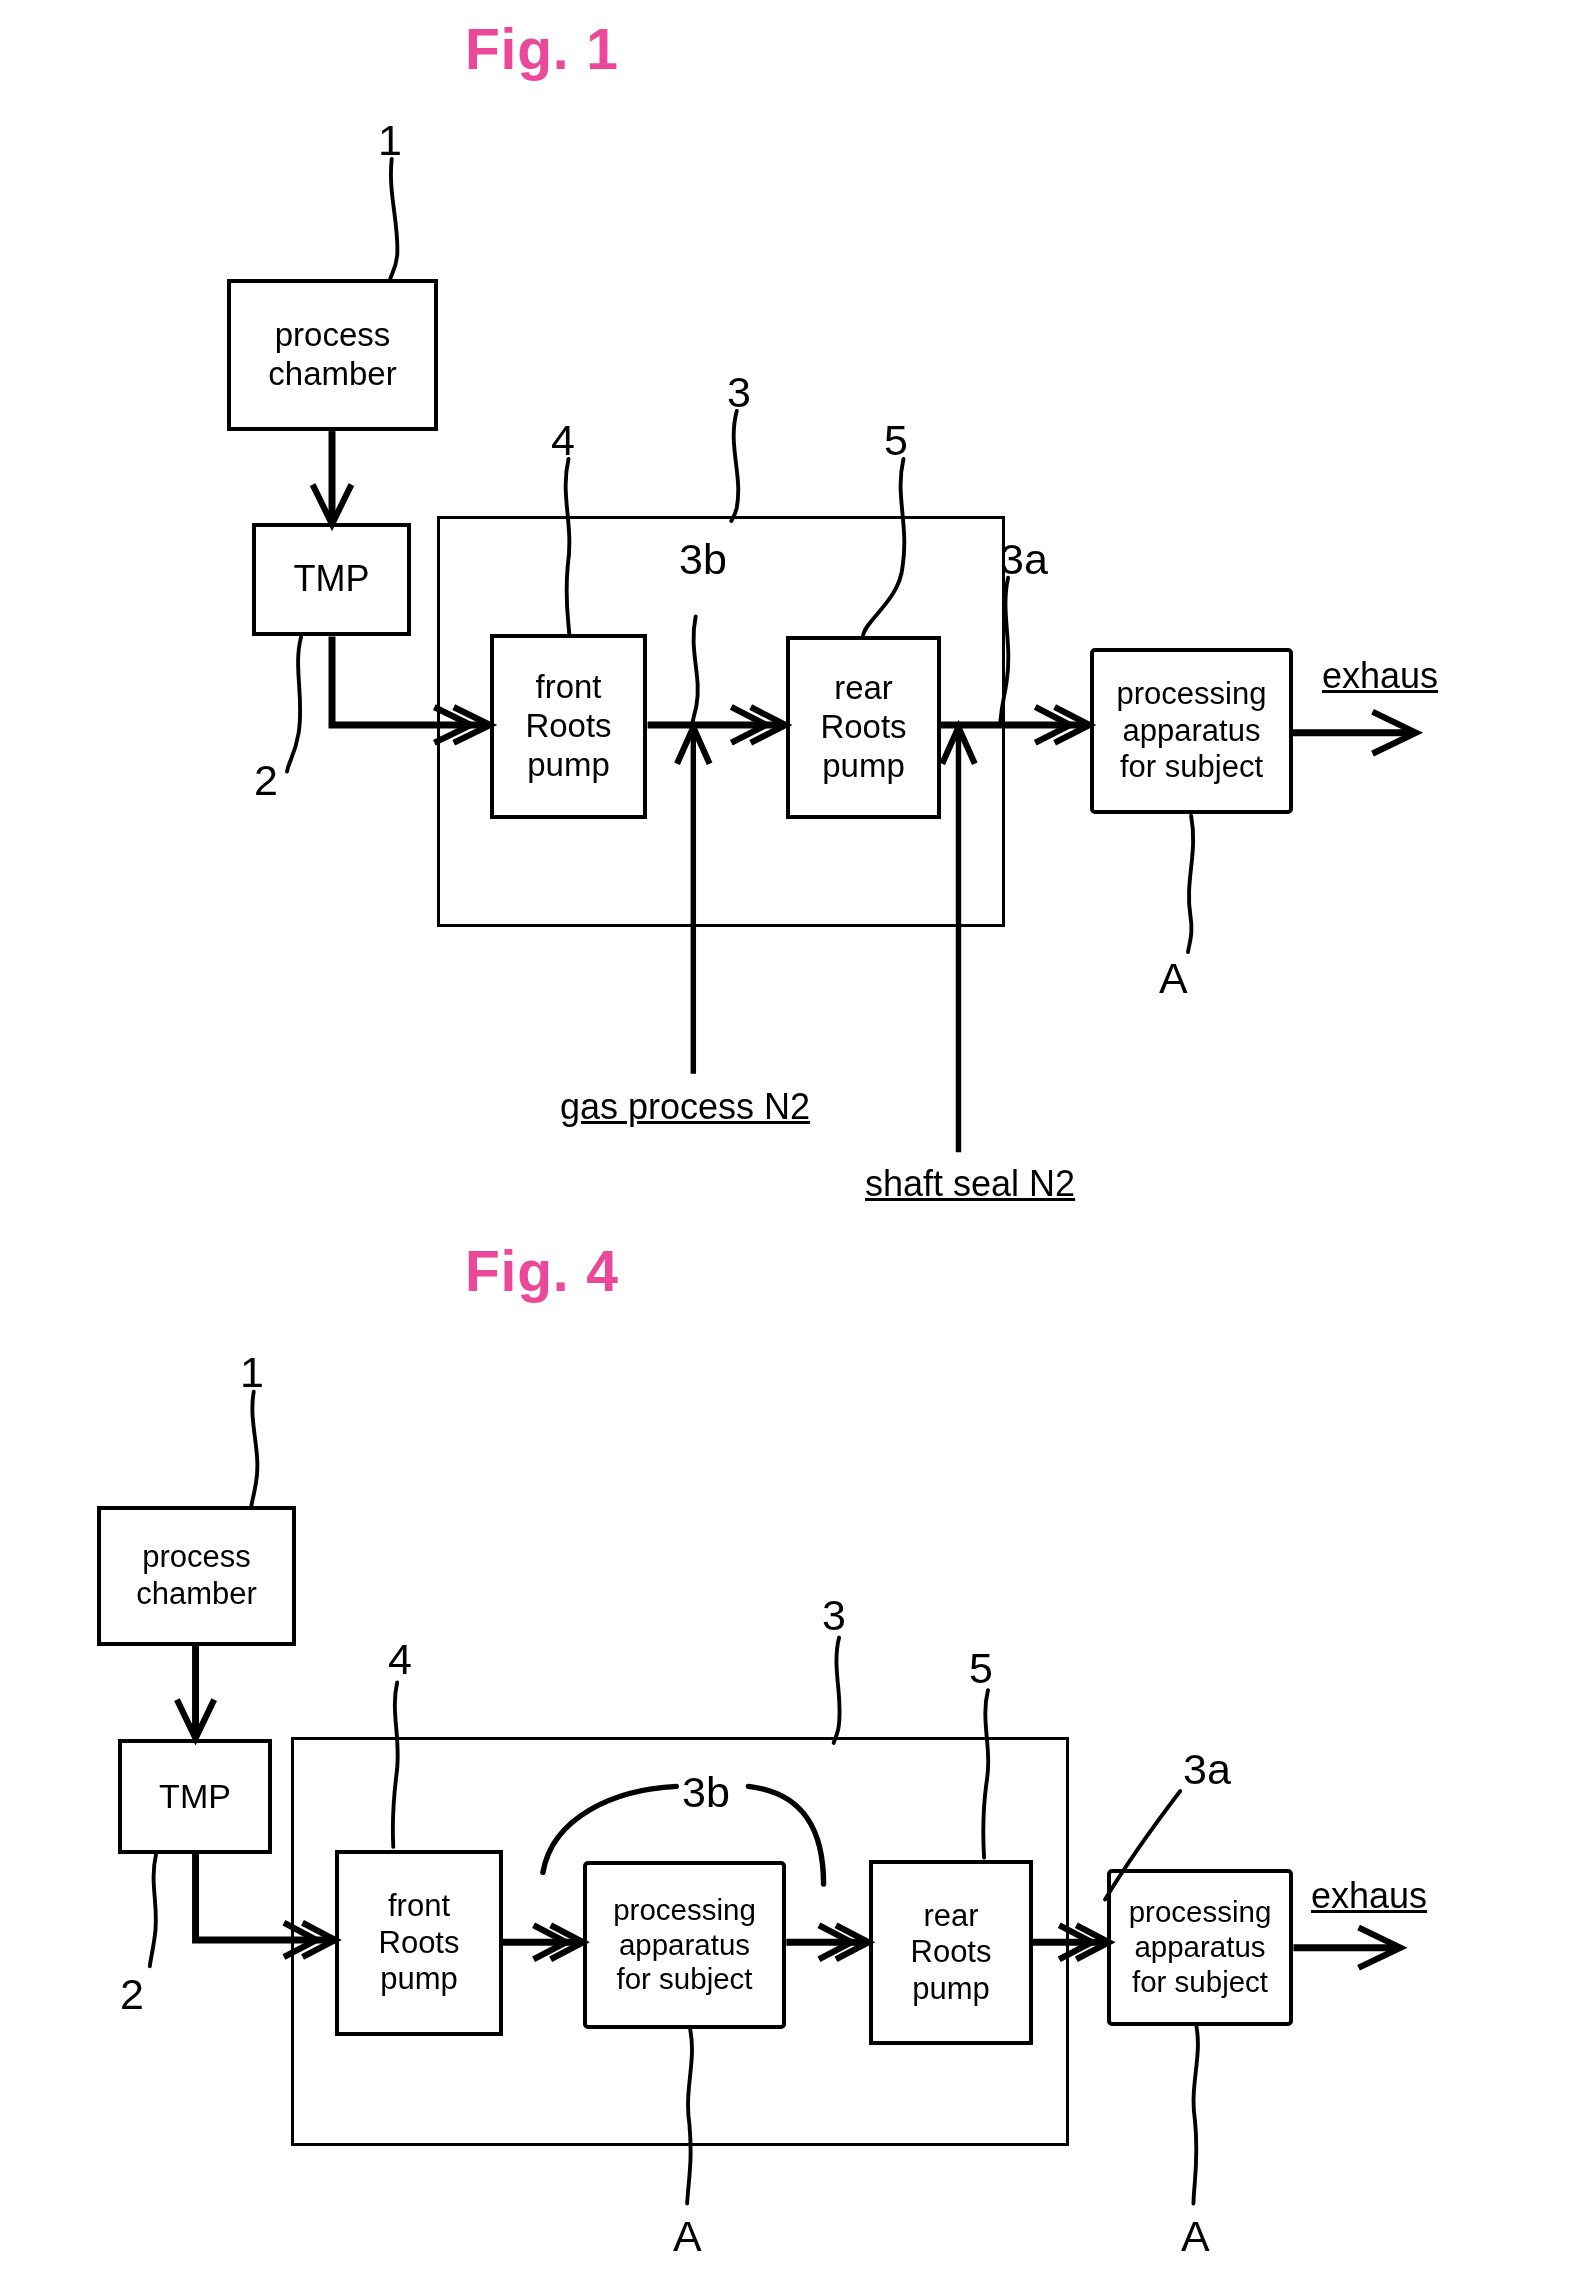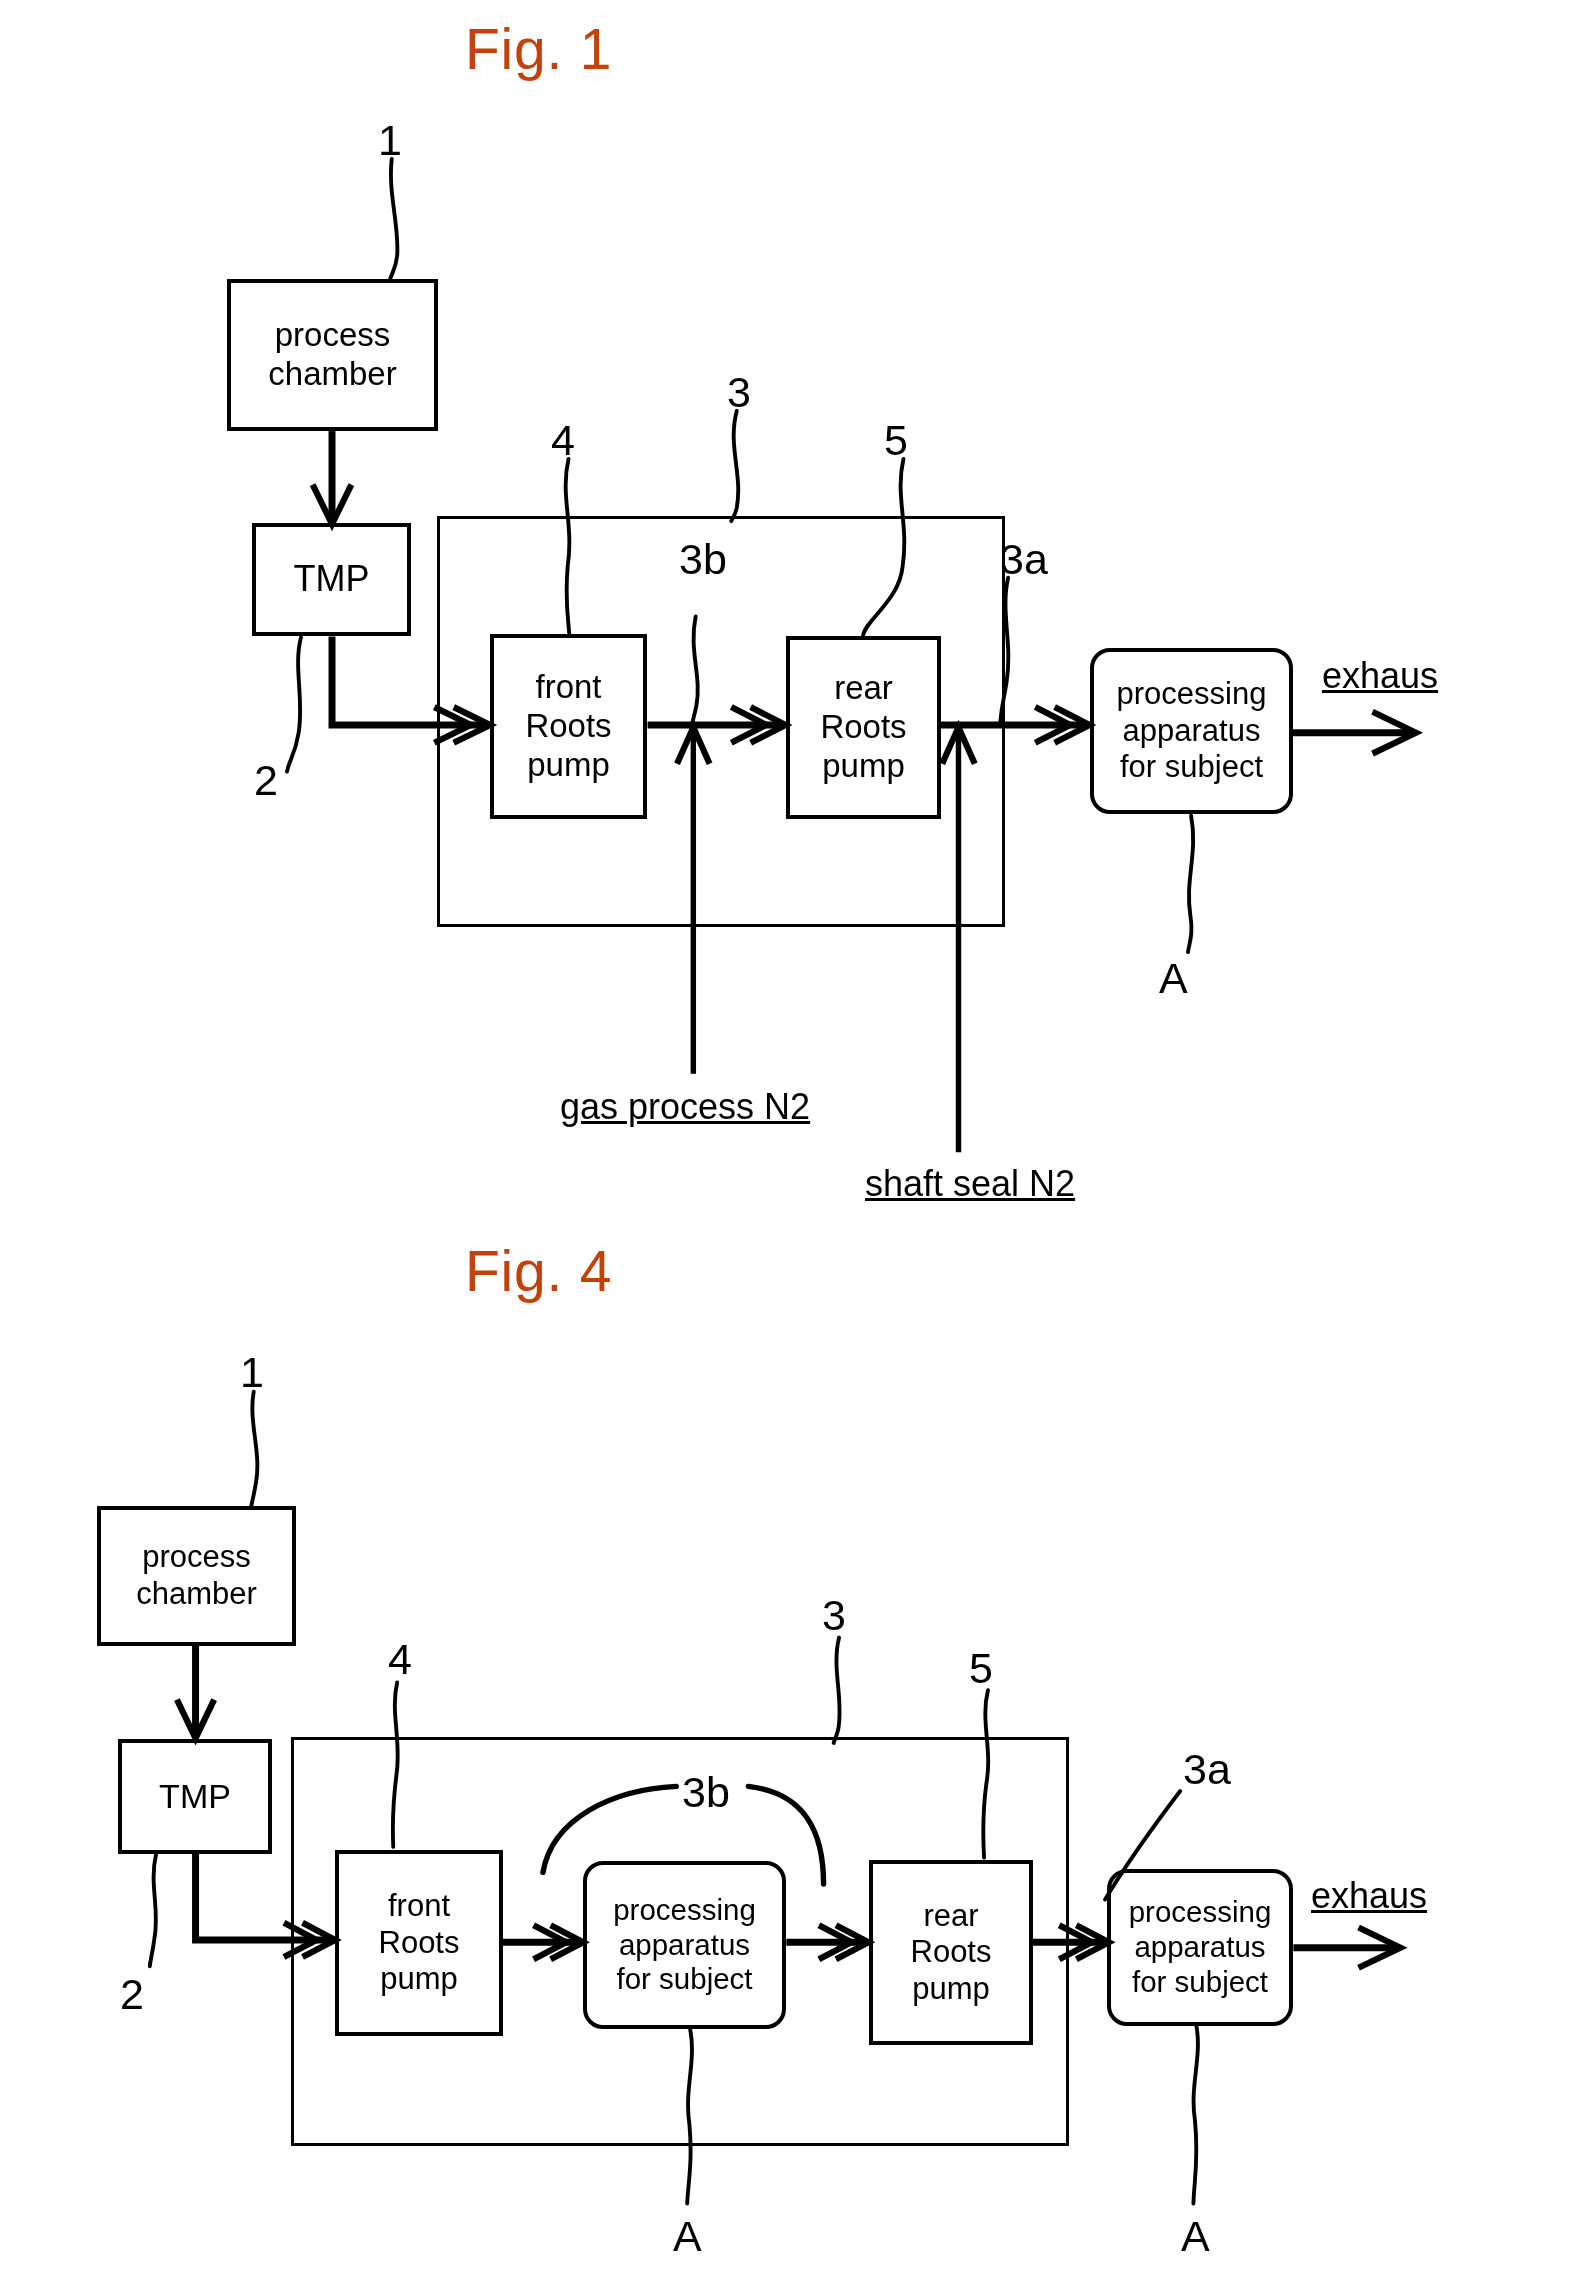--- a/index.html
+++ b/index.html
@@ -15,41 +15,41 @@
   #page {
     position: relative;
     width: 1589px;
     height: 2295px;
     background: #ffffff;
     overflow: hidden;
   }
   .fig-title {
     position: absolute;
     font-size: 57px;
-    font-weight: 400;
+    font-weight: 700;
     letter-spacing: 0.8px;
     white-space: nowrap;
-    color: #c2410c;
+    color: #ec4899;
   }
   
   .block {
     position: absolute;
     box-sizing: border-box;
     border: 4.7px solid #000;
     background: #fff;
     display: flex;
     flex-direction: column;
     align-items: center;
     justify-content: center;
     text-align: right;
     line-height: 1.18;
     color: #000;
   }
   .block.rounded {
-    border-radius: 20px;
+    border-radius: 5px;
   }
   .block .ln {
     display: block;
     white-space: nowrap;
   }
   
   .group-box {
     position: absolute;
     box-sizing: border-box;
     border: 3.9px solid #000;

